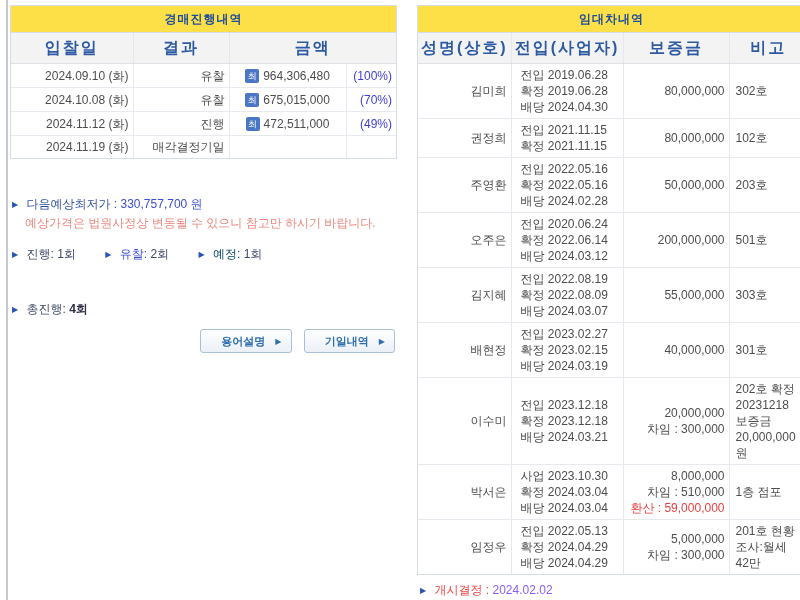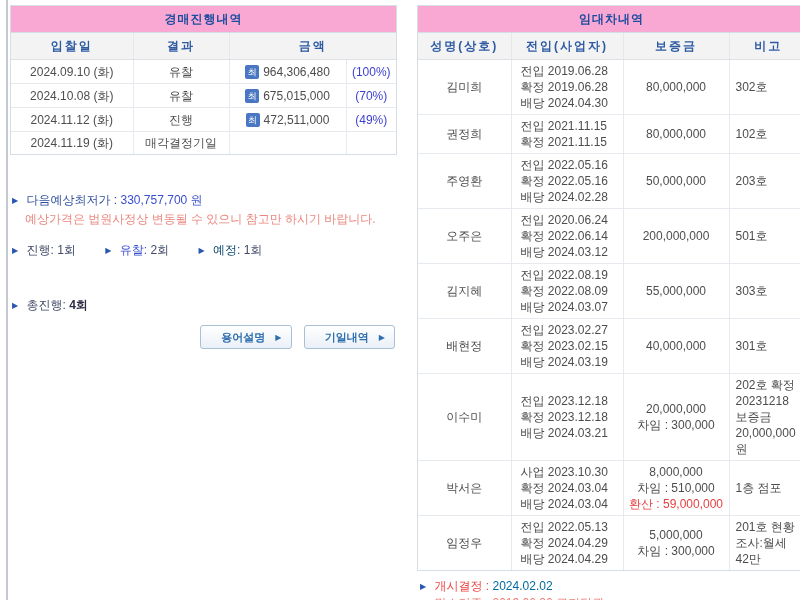--- a/index.html
+++ b/index.html
@@ -7,27 +7,27 @@
   body { font-family:"Liberation Sans","DejaVu Sans",sans-serif; font-size:12px; color:#4d4d4d; }
   .canvas { position:relative; width:800px; height:600px; overflow:hidden; background:#fff; }
   .page-edge { position:absolute; left:6px; top:0; width:2px; height:600px; background:#c4c9cf; }
 
   .panel { position:absolute; top:5px; }
   .panel-left  { left:10px;  width:387px; }
   .panel-right { left:417px; width:389px; }
 
   table { border-collapse:collapse; table-layout:fixed; width:100%; }
   .box { border:1px solid #d7dde5; }
-  .title-bar { background:#f9a8d4; color:#1c4c9e; font-weight:bold; text-align:center;
+  .title-bar { background:#fde047; color:#1c4c9e; font-weight:bold; text-align:center;
                padding:5px 0 4px; letter-spacing:1px; border-bottom:1px solid #d7dde5; }
   th { background:#f3f3f4; color:#2e5aa2; font-weight:bold; letter-spacing:2px;
-       padding:5px 2px 4px; border-bottom:1px solid #dde1e6; border-right:1px solid #e4e7ec; font-size:12px; }
+       padding:5px 2px 4px; border-bottom:1px solid #dde1e6; border-right:1px solid #e4e7ec; font-size:16px; }
   th:last-child { border-right:none; }
   td { border-bottom:1px solid #e6e9ee; border-right:1px solid #e6e9ee; padding:3px 4px;
-       text-align:center; line-height:16px; overflow:hidden; color:#4d4d4d; }
+       text-align:right; line-height:16px; overflow:hidden; color:#4d4d4d; }
   td:last-child { border-right:none; }
   tr:last-child td { border-bottom:none; }
 
   
   .auc-amount-cell { text-align:center; }
   .amount-wrap { display:inline-flex; align-items:center; gap:4px; }
   .badge-min { display:inline-block; width:14px; height:14px; line-height:14px; font-size:9px;
                background:#4a77c4; color:#fff; border-radius:2px; text-align:center; flex:0 0 auto; }
   .pct { color:#3d3fd2; }
 
@@ -54,21 +54,21 @@
 
   
   .pre { white-space:pre-line; }
   .cell-left { text-align:left; padding-left:9px; }
   .note-cell { text-align:left; padding-left:6px; line-height:16px; }
   .hwansan { display:block; color:#e84040; }
 
   .footer-block { margin-top:7px; padding-left:3px; }
   .f-line { line-height:17px; white-space:nowrap; }
   .f-label { color:#ef4444; }
-  .f-value { color:#0369a1; }
+  .f-value { color:#8b5cf6; }
   .f-red .f-label, .f-red .f-value { color:#f07a72; }
 </style>
 </head>
 <body>
 
 <div class="canvas">
   <div class="page-edge"></div>
 
   <div class="panel panel-left">
     <div class="box">

